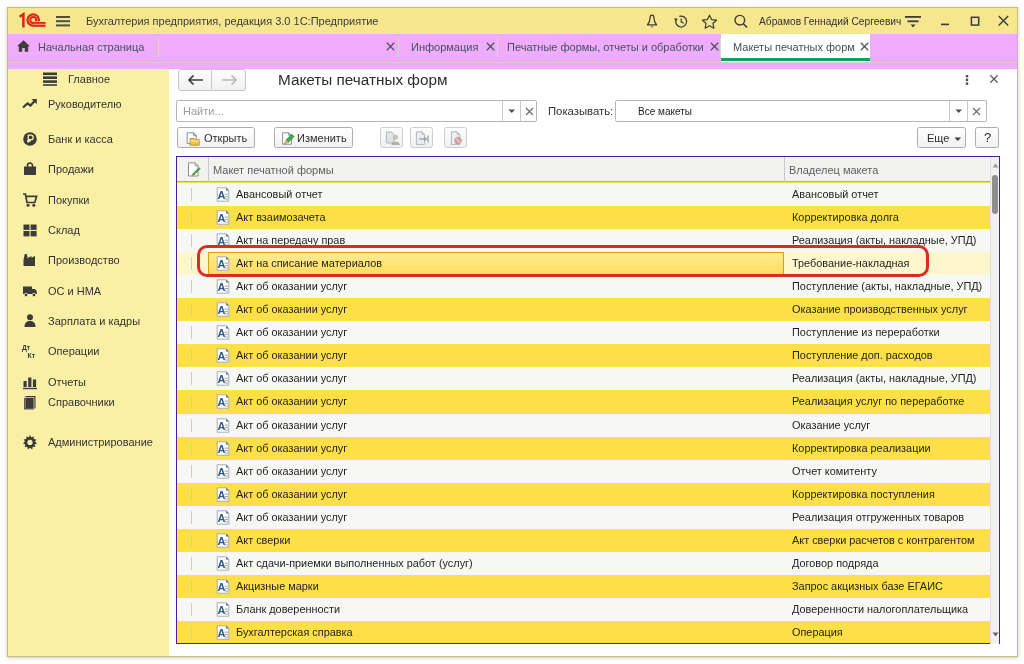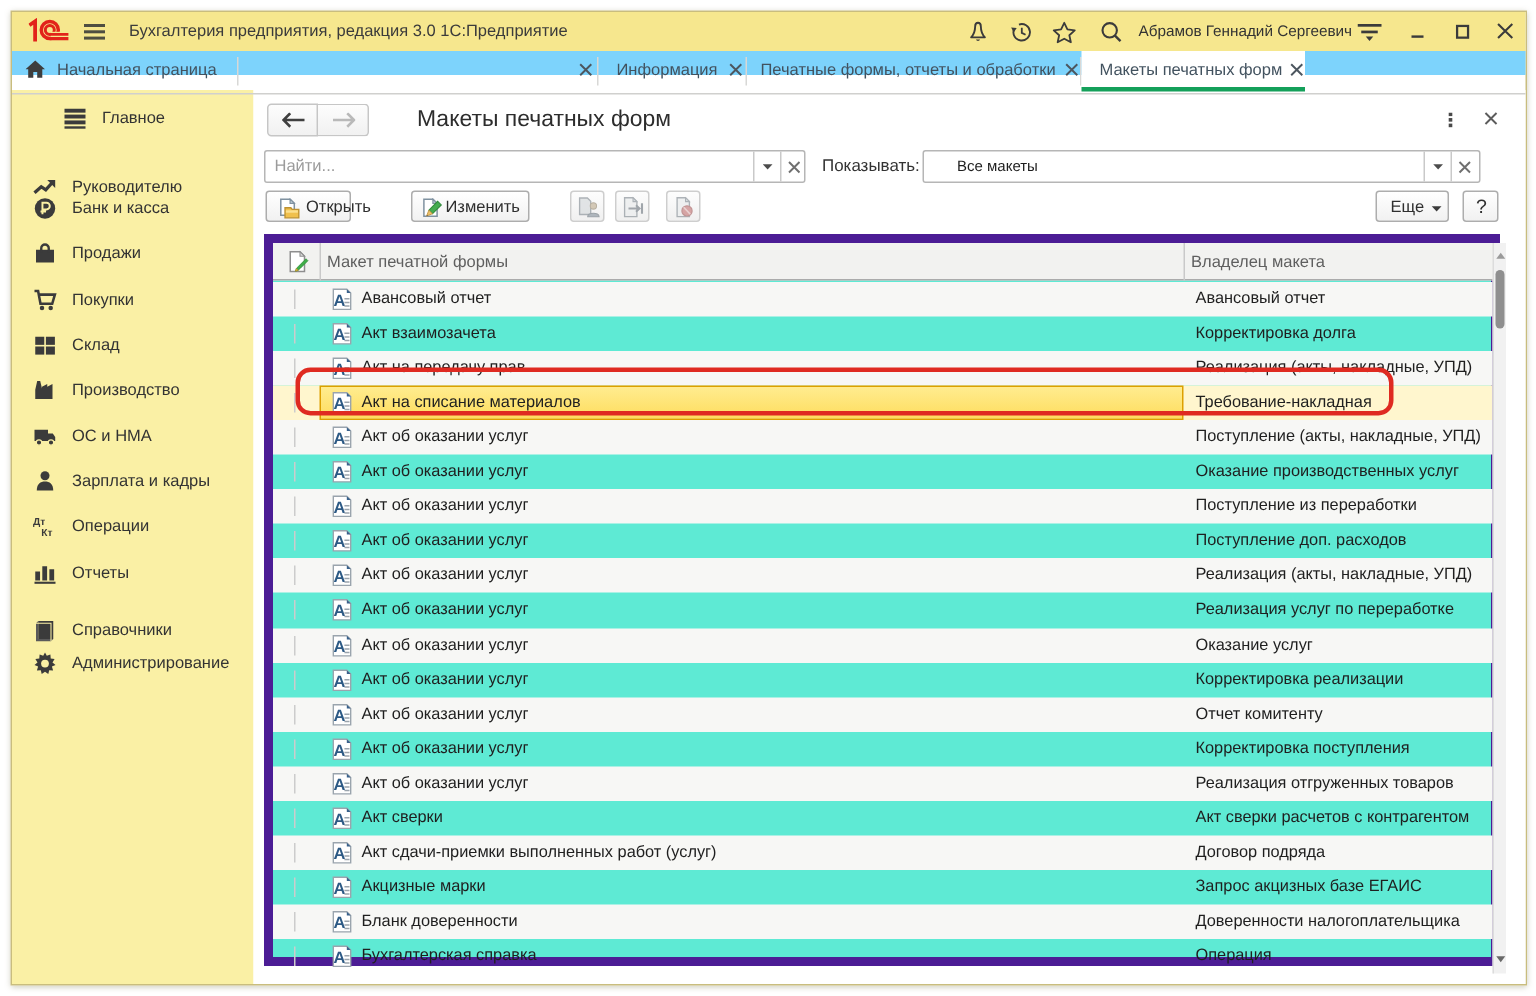--- a/index.html
+++ b/index.html
@@ -8,22 +8,22 @@
   .abs { position:absolute; }
   #win { position:absolute; left:7px; top:7px; width:1011px; height:650px;
     border:1px solid #c9bd7e; background:#fff;
     box-shadow:0 1px 4px rgba(130,125,90,.4); }
   
   #titlebar { position:absolute; left:0; top:0; width:1009px; height:26px;
     background:#f6e78e; }
   #titlebar .ttl { position:absolute; left:78px; top:0; height:26px; line-height:27px;
     font-size:11px; color:#3b3b3b; }
   
-  #tabbar { position:absolute; left:0; top:26px; width:1009px; height:16px;
-    background:#7dd3fc; z-index:5; }
+  #tabbar { position:absolute; left:0; top:26px; width:1009px; height:35px;
+    background:#f0abfc; z-index:5; }
   .tab { position:absolute; top:0; height:27.5px; }
   #tabline { position:absolute; left:0; top:27.5px; width:1009px; height:1px; background:#d0d0ce; }
   .tab .tx { position:absolute; top:0; height:25px; line-height:26px; font-size:11px;
     color:#42525f; white-space:nowrap; }
   .tabsep { position:absolute; top:4px; height:19px; width:1px; background:#d8d8d6; }
   .tab.active { background:#fff; }
   
   #sidebar { position:absolute; left:0; top:52px; width:161px; height:596px;
     background:#faf0a5; }
   .mi { position:absolute; left:0; width:161px; height:30px; }
@@ -45,21 +45,21 @@
   .fbtn { position:absolute; top:0; height:20px; border-left:1px solid #c9c9c9; }
   .lbl { position:absolute; top:40px; height:22px; line-height:23px; font-size:11.3px; color:#333; }
   
   .tbtn { position:absolute; top:66.5px; height:21px; border:1px solid #adadad; border-radius:2.5px;
     background:linear-gradient(#ffffff,#f1f1f1); }
   .tbtn .t { position:absolute; top:0; line-height:20px; font-size:11px; color:#2f2f2f; white-space:nowrap; }
   .ibtn { position:absolute; top:66.5px; width:23px; height:21px; border:1px solid #cecece; border-radius:2.5px;
     background:linear-gradient(#fdfdfd,#f0f0f0); }
   
   #tbl { position:absolute; left:7px; top:96px; width:824px; height:488px;
-    border:6px solid #4c1d95; background:#5eead4; }
+    border:1px solid #4c1d95; background:#fde047; }
   #thead { position:absolute; left:0; top:0; width:822px; height:25px;
     background:#f2f2f0; border-bottom:1px solid #ababab; }
   #thead .ht { position:absolute; top:0; line-height:26px; font-size:11px; color:#5f5f5f; }
   .hsep { position:absolute; top:0; width:1px; height:25px; background:#c9c9c9; }
   #rows { position:absolute; left:0; top:26px; width:813px; height:461px; }
   .row { position:absolute; left:0; width:813px; height:23.1px; }
   .row .tick { position:absolute; left:14px; top:5px; width:1px; height:13px; background:#ccc; }
   .row svg.ic { position:absolute; left:39px; top:4px; }
   .row .c1 { position:absolute; left:59px; top:0; line-height:23px; font-size:10.9px; color:#1f1f1f; white-space:nowrap; }
   .row .c2 { position:absolute; left:615px; top:0; line-height:23px; font-size:10.9px; color:#1f1f1f; white-space:nowrap; }
@@ -180,21 +180,21 @@
         <svg width="16" height="16" viewBox="0 0 16 16">
           <g fill="#3b3b3b">
             <rect x="1" y="1.5" width="14" height="2.6"></rect>
             <rect x="1" y="5.4" width="14" height="2.6"></rect>
             <rect x="1" y="9.3" width="14" height="2.6"></rect>
             <rect x="1" y="13.2" width="14" height="1.6"></rect>
           </g>
         </svg>
         <div class="t">Главное</div>
       </div>
-      <div class="mi" style="top: 50px; text-align: right;">
+      <div class="mi" style="top: 29px; text-align: right;">
         <svg width="16" height="16" viewBox="0 0 16 16">
           <path d="M1,11.5 L5.5,7.5 L8.5,9.5 L13.5,4" stroke="#3b3b3b" stroke-width="2.2" fill="none"></path>
           <path d="M9.5,3 L14.8,3 L14.8,8.3 Z" fill="#3b3b3b"></path>
         </svg>
         <div class="t">Руководителю</div>
       </div>
       <div class="mi" style="top: 64.1px;">
         <svg width="16" height="16" viewBox="0 0 16 16">
           <circle cx="8" cy="8" r="6.8" fill="#3b3b3b"></circle>
           <path d="M6.3,11.8 L6.3,4.2 L9,4.2 a2.2,2.2 0 0 1 0,4.4 L6.3,8.6 M5,10 L8.7,10" stroke="#faf0a5" stroke-width="1.3" fill="none"></path>
@@ -260,21 +260,21 @@
         <svg width="16" height="16" viewBox="0 0 16 16">
           <g fill="#3b3b3b">
             <rect x="1.5" y="7" width="3.2" height="6"></rect>
             <rect x="6.2" y="3.5" width="3.2" height="9.5"></rect>
             <rect x="10.9" y="5.5" width="3.2" height="7.5"></rect>
             <rect x="1" y="13.8" width="14" height="1.4"></rect>
           </g>
         </svg>
         <div class="t">Отчеты</div>
       </div>
-      <div class="mi" style="top: 345px;">
+      <div class="mi" style="top: 327px;">
         <svg width="16" height="16" viewBox="0 0 16 16">
           <path d="M3.5,2 L13.5,2 L13.5,14 L3.5,14 Z" fill="#3b3b3b"></path>
           <path d="M3.5,2 L2,3.5 L2,15.5 L12,15.5 L13.5,14 L3.5,14 Z" fill="#5a5a5a"></path>
           <path d="M2,3.5 L12,3.5 L12,15.5" fill="none" stroke="#faf0a5" stroke-width="0.7"></path>
         </svg>
         <div class="t">Справочники</div>
       </div>
       <div class="mi" style="top: 367.1px;">
         <svg width="16" height="16" viewBox="0 0 16 16">
           <path d="M8,1 L9.2,3.2 L11.6,2.4 L11.8,5 L14.4,5.4 L13,7.6 L15,9.4 L12.6,10.4 L13.4,13 L10.8,12.8 L10.2,15.4 L8,13.8 L5.8,15.4 L5.2,12.8 L2.6,13 L3.4,10.4 L1,9.4 L3,7.6 L1.6,5.4 L4.2,5 L4.4,2.4 L6.8,3.2 Z" fill="#3b3b3b"></path>
@@ -329,21 +329,21 @@
             <path d="M0.5,0.5 L3.75,4 L7,0.5 Z" fill="#4c4c4c"></path>
           </svg>
       </div>
       <div class="fbtn" style="left:351px;width:21px">
         <svg class="abs" style="left:4px;top:6px" width="9" height="9" viewBox="0 0 9 9">
             <path d="M1,1 L8,8 M8,1 L1,8" stroke="#6f6f6f" stroke-width="1.3"></path>
           </svg>
       </div>
     </div>
 
-    <div class="tbtn" style="left:8px;width:57px">
+    <div class="tbtn" style="left:8px;width:78px">
       <svg class="abs" style="left:8px;top:4px" width="14" height="14" viewBox="0 0 14 14">
         <path d="M1.2,0.8 L7.4,0.8 L10.2,3.6 L10.2,11.5 L1.2,11.5 Z" fill="#fff" stroke="#7f91a0" stroke-width="1"></path>
         <path d="M7.4,0.8 L7.4,3.6 L10.2,3.6 Z" fill="#c4d2dc" stroke="#7f91a0" stroke-width="0.8"></path>
         <path d="M4,13.2 L13.2,13.2 L13.2,7.6 L8.8,7.6 L7.9,6.5 L4,6.5 Z" fill="#f0c04c" stroke="#bd9130" stroke-width="0.9"></path>
         <path d="M4.6,9 L12.6,9" stroke="#fbe08e" stroke-width="1.6"></path>
       </svg>
       <div class="t" style="left:26px">Открыть</div>
     </div>
     <div class="tbtn" style="left:105px;width:79px">
       <svg class="abs" style="left:6px;top:4px" width="15" height="14" viewBox="0 0 15 14">

